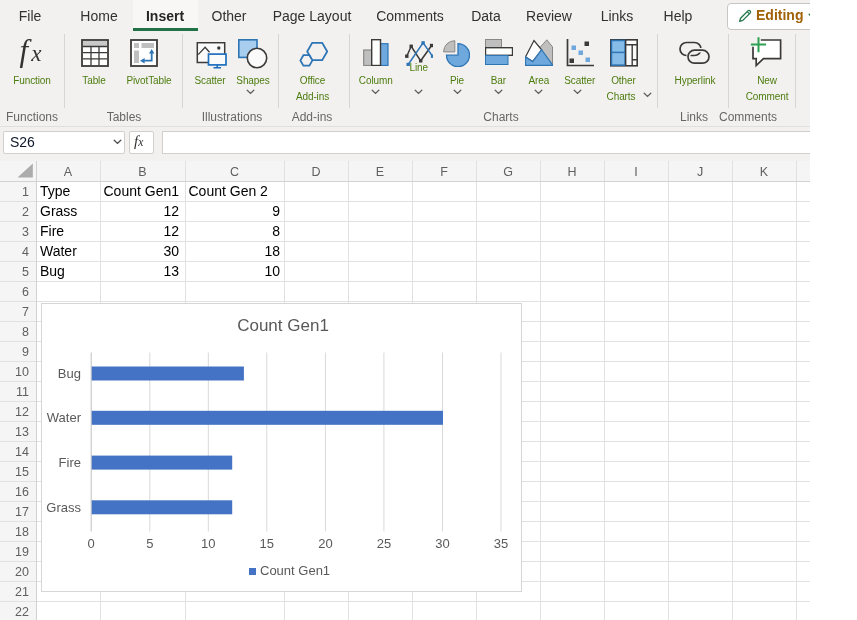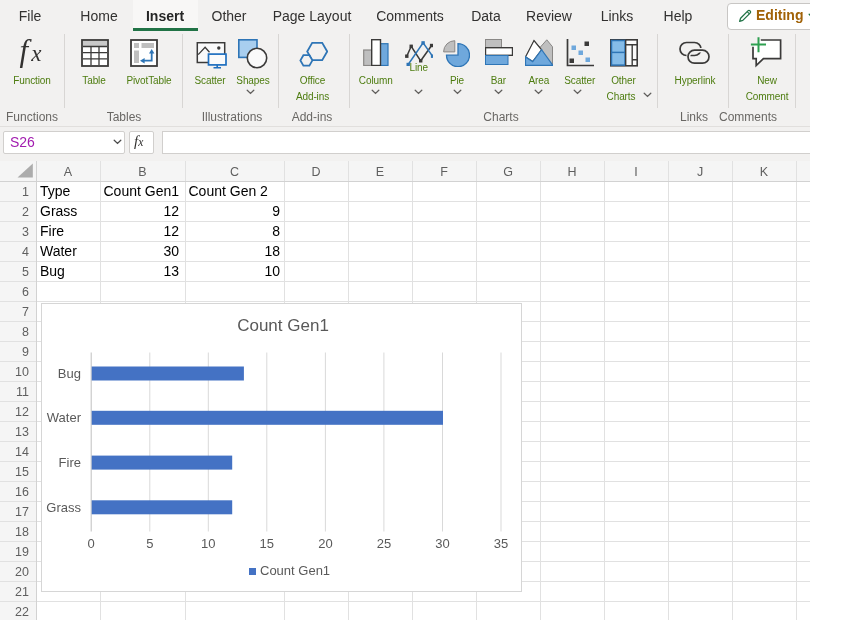--- a/index.html
+++ b/index.html
@@ -180,21 +180,21 @@
 <span class="gl" style="left:32px;top:110px">Functions</span>
 <span class="gl" style="left:124px;top:110px">Tables</span>
 <span class="gl" style="left:232px;top:110px">Illustrations</span>
 <span class="gl" style="left:312px;top:110px">Add-ins</span>
 <span class="gl" style="left:501px;top:110px">Charts</span>
 <span class="gl" style="left:694px;top:110px">Links</span>
 <span class="gl" style="left:748px;top:110px">Comments</span>
 <span class="gl" style="left:834px;top:110px">Text</span>
 <div class="abs" style="left:0;top:126px;width:857px;height:1px;background:#E1DFDD"></div>
 <div class="abs" style="left:3px;top:131px;width:120px;height:21px;background:#fff;border:1px solid #D1CFCD;border-radius:2px"></div>
-<span class="abs" style="left:10px;top:134px;font-size:14px;color:#a21caf">S26</span>
+<span class="abs" style="left:10px;top:134px;font-size:14px;color:#0f172a">S26</span>
 <svg style="position:absolute;left:112.5px;top:139px" width="9" height="6" viewBox="0 0 9 6">
       <path d="M1.2 1.2 L4.5 4.4 L7.8 1.2" fill="none" stroke="#4a4a4a" stroke-width="1.3" stroke-linecap="round"></path>
     </svg>
 <div class="abs" style="left:129px;top:131px;width:23px;height:21px;background:#fff;border:1px solid #D1CFCD;border-radius:2px"></div>
 <span class="abs" style="left:134px;top:133px;font-family:'Liberation Serif',serif;font-style:italic;font-size:15px;color:#323130">f<span style="font-size:11.5px">x</span></span>
 <div class="abs" style="left:162px;top:131px;width:695px;height:21px;background:#fff;border:1px solid #D1CFCD"></div>
 <svg class="abs" style="left:0;top:161px" width="857" height="459" viewBox="0 0 857 459">
       <rect x="0" y="0" width="857" height="459" fill="#fff"></rect>
       <rect x="0" y="0" width="857" height="20" fill="#F5F5F5"></rect>
       <rect x="0" y="0" width="36" height="459" fill="#F5F5F5"></rect>

